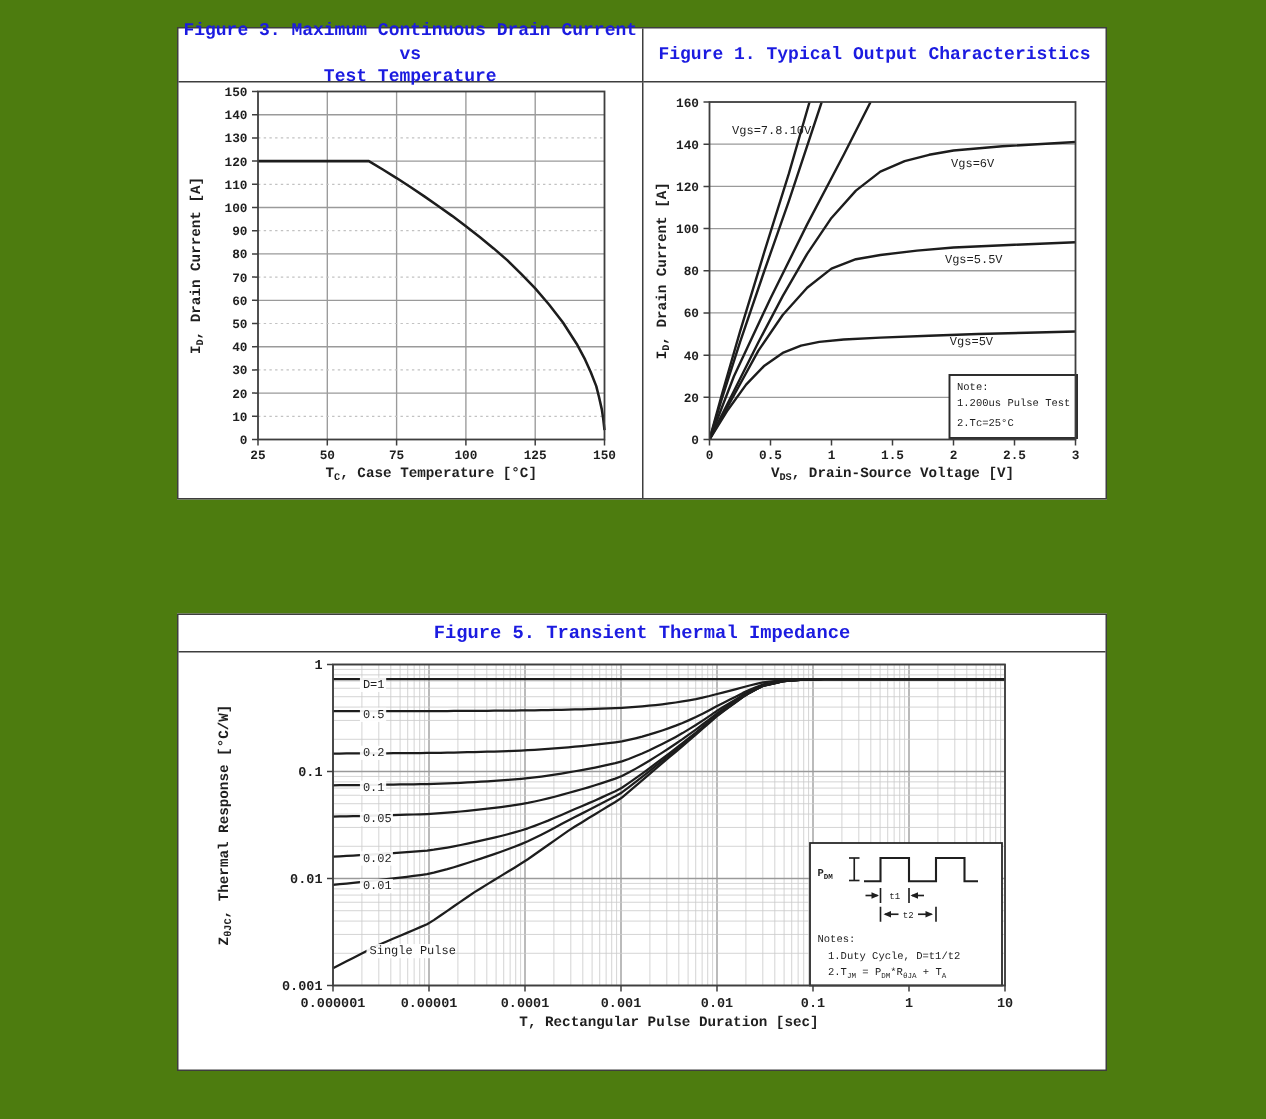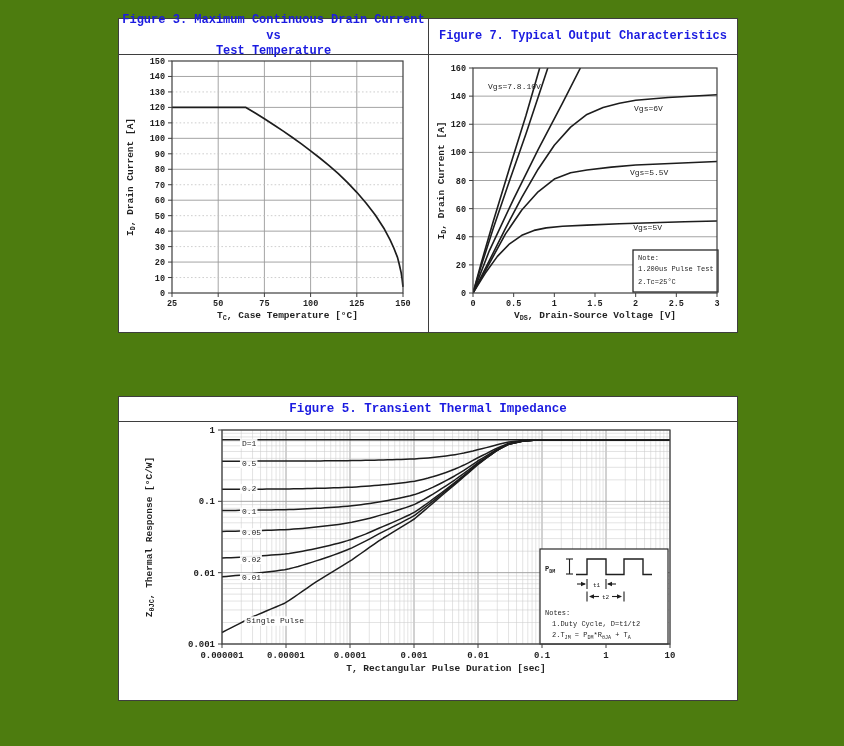--- a/index.html
+++ b/index.html
@@ -1,20 +1,20 @@
 <!DOCTYPE html>
 <html><head>
 <meta charset="utf-8">
 <style>
   html,body{margin:0;padding:0;background:#ffffff;}
   .page{position:relative;width:844px;height:746px;background:#4d7c0f;overflow:hidden;
         font-family:Liberation Mono, monospace;}
   .panel{position:absolute;background:#ffffff;border:1.5px solid #3e3e3e;box-sizing:border-box;}
   .panel-top{left:118px;top:18px;width:620px;height:315px;}
-  .panel-bottom{left:118px;top:396px;width:620px;height:305px;padding-left:48px;}
+  .panel-bottom{left:118px;top:409px;width:620px;height:305px;padding-left:48px;}
   .titlecell{position:absolute;box-sizing:border-box;display:flex;flex-direction:column;
              align-items:center;justify-content:center;color:#1b1be0;font-weight:bold;
              font-size:12px;line-height:1.28;text-align:center;}
   .t3{left:0;top:0;width:310px;height:36px;border-right:1.5px solid #3e3e3e;border-bottom:1.5px solid #3e3e3e;}
   .t4{left:310px;top:0;right:0;height:36px;border-bottom:1.5px solid #3e3e3e;}
   .t5{left:0;top:0;right:0;height:25px;border-bottom:1.5px solid #3e3e3e;font-size:12.5px;}
   .chartcell{position:absolute;box-sizing:border-box;}
   .c3{left:0;top:36px;width:310px;bottom:0;border-right:1.5px solid #3e3e3e;}
   .c4{left:310px;top:36px;right:0;bottom:0;}
   .c5{left:0;top:25px;right:0;bottom:0;}
@@ -24,21 +24,21 @@
 <body>
 
 <div class="page">
 
   <section class="panel panel-top">
     <div class="titlecell t3">
       <div>Figure 3. Maximum Continuous Drain Current vs</div>
       <div>Test Temperature</div>
     </div>
     <div class="titlecell t4">
-      <div>Figure 7. Typical Output Characteristics</div>
+      <div>Figure 1. Typical Output Characteristics</div>
     </div>
     <div class="chartcell c3">
       <svg id="fig3" width="308" height="277">
           <g>
             <line x1="99.2" y1="6" x2="99.2" y2="238" stroke="#9a9a9a" stroke-width="0.9"></line>
             <line x1="145.4" y1="6" x2="145.4" y2="238" stroke="#9a9a9a" stroke-width="0.9"></line>
             <line x1="191.6" y1="6" x2="191.6" y2="238" stroke="#9a9a9a" stroke-width="0.9"></line>
             <line x1="237.8" y1="6" x2="237.8" y2="238" stroke="#9a9a9a" stroke-width="0.9"></line>
             <line x1="53" y1="222.53333333333333" x2="284" y2="222.53333333333333" stroke="#c2c2c2" stroke-width="0.8" stroke-dasharray="1.6 2.2"></line>
             <line x1="53" y1="207.06666666666666" x2="284" y2="207.06666666666666" stroke="#9a9a9a" stroke-width="0.9" stroke-dasharray="none"></line>

